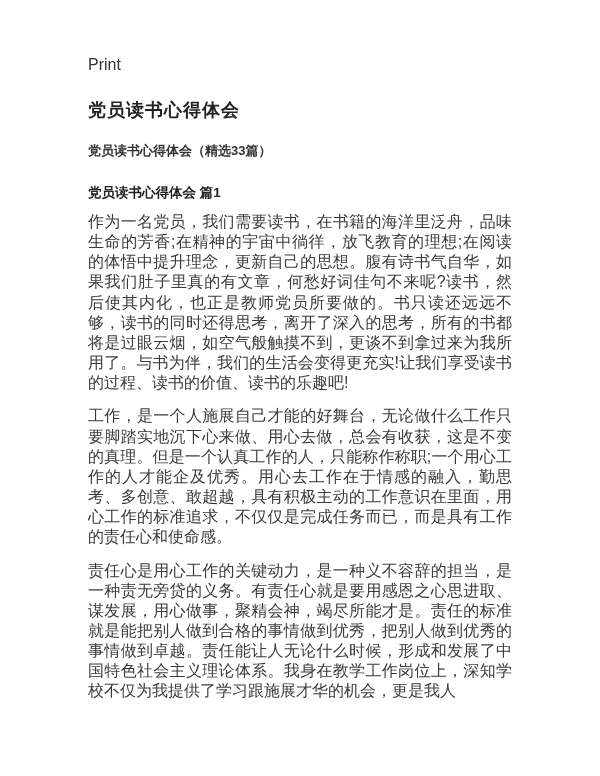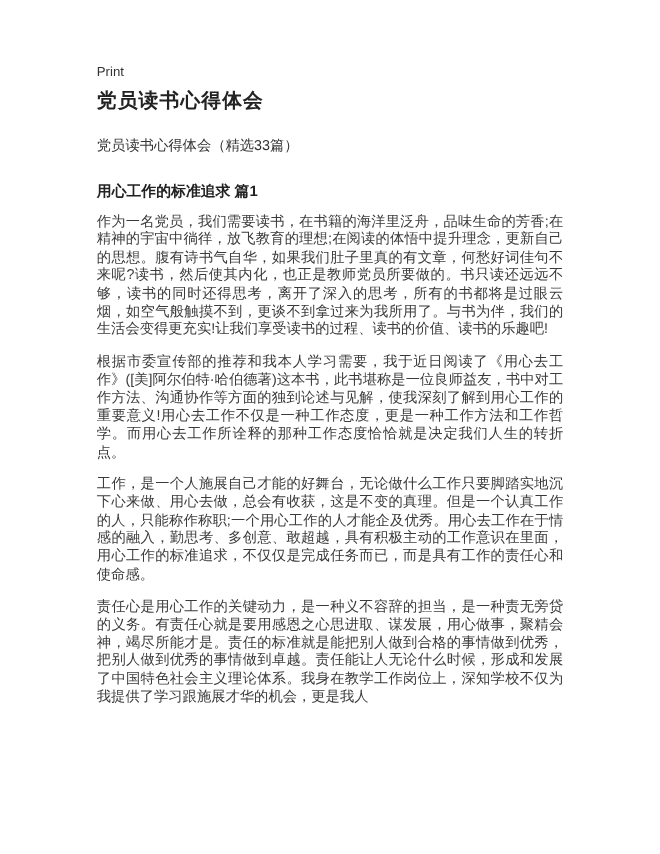--- a/index.html
+++ b/index.html
@@ -12,71 +12,70 @@
     color: #333333;
   }
   .page {
     width: 600px;
     height: 776px;
     background: #ffffff;
     padding: 56px 88px 0 88px;
   }
   .print-link {
     display: inline-block;
-    font-size: 12px;
+    font-size: 16px;
     color: #333333;
     text-decoration: none;
     cursor: pointer;
-    margin-bottom: 7px;
+    margin-bottom: 24px;
   }
   .doc-title {
     text-align: left;
     font-size: 18px;
     font-weight: bold;
     color: #222222;
     letter-spacing: 1px;
     margin-bottom: 20px;
   }
   .doc-subtitle {
     font-size: 13px;
-    font-weight: normal;
+    font-weight: bold;
     color: #333333;
     margin-bottom: 24px;
   }
   .section-heading {
     font-size: 13.5px;
     font-weight: bold;
     color: #222222;
     margin: 10px 0 10px 0;
   }
   .para {
-    font-size: 13px;
+    font-size: 16px;
     line-height: 1.26;
     text-align: justify;
     color: #3a3a3a;
     margin-bottom: 13px;
     word-break: break-all;
   }
   .section { margin-bottom: 8px; }
 </style>
 </head>
 <body>
 
 <div class="page">
 
   <a class="print-link">Print</a>
 
   <h1 class="doc-title">党员读书心得体会</h1>
 
   <div class="doc-subtitle">党员读书心得体会（精选33篇）</div>
 
   <div class="section">
-    <h2 class="section-heading">用心工作的标准追求 篇1</h2>
+    <h2 class="section-heading">党员读书心得体会 篇1</h2>
     <p class="para">作为一名党员，我们需要读书，在书籍的海洋里泛舟，品味生命的芳香;在精神的宇宙中徜徉，放飞教育的理想;在阅读的体悟中提升理念，更新自己的思想。腹有诗书气自华，如果我们肚子里真的有文章，何愁好词佳句不来呢?读书，然后使其内化，也正是教师党员所要做的。书只读还远远不够，读书的同时还得思考，离开了深入的思考，所有的书都将是过眼云烟，如空气般触摸不到，更谈不到拿过来为我所用了。与书为伴，我们的生活会变得更充实!让我们享受读书的过程、读书的价值、读书的乐趣吧!</p>
   </div>
 
   <div class="section">
-    <p class="para">根据市委宣传部的推荐和我本人学习需要，我于近日阅读了《用心去工作》([美]阿尔伯特·哈伯德著)这本书，此书堪称是一位良师益友，书中对工作方法、沟通协作等方面的独到论述与见解，使我深刻了解到用心工作的重要意义!用心去工作不仅是一种工作态度，更是一种工作方法和工作哲学。而用心去工作所诠释的那种工作态度恰恰就是决定我们人生的转折点。</p>
     <p class="para">工作，是一个人施展自己才能的好舞台，无论做什么工作只要脚踏实地沉下心来做、用心去做，总会有收获，这是不变的真理。但是一个认真工作的人，只能称作称职;一个用心工作的人才能企及优秀。用心去工作在于情感的融入，勤思考、多创意、敢超越，具有积极主动的工作意识在里面，用心工作的标准追求，不仅仅是完成任务而已，而是具有工作的责任心和使命感。</p>
     <p class="para">责任心是用心工作的关键动力，是一种义不容辞的担当，是一种责无旁贷的义务。有责任心就是要用感恩之心思进取、谋发展，用心做事，聚精会神，竭尽所能才是。责任的标准就是能把别人做到合格的事情做到优秀，把别人做到优秀的事情做到卓越。责任能让人无论什么时候，形成和发展了中国特色社会主义理论体系。我身在教学工作岗位上，深知学校不仅为我提供了学习跟施展才华的机会，更是我人</p>
   </div>
 
 </div>
 
 </body></html>

